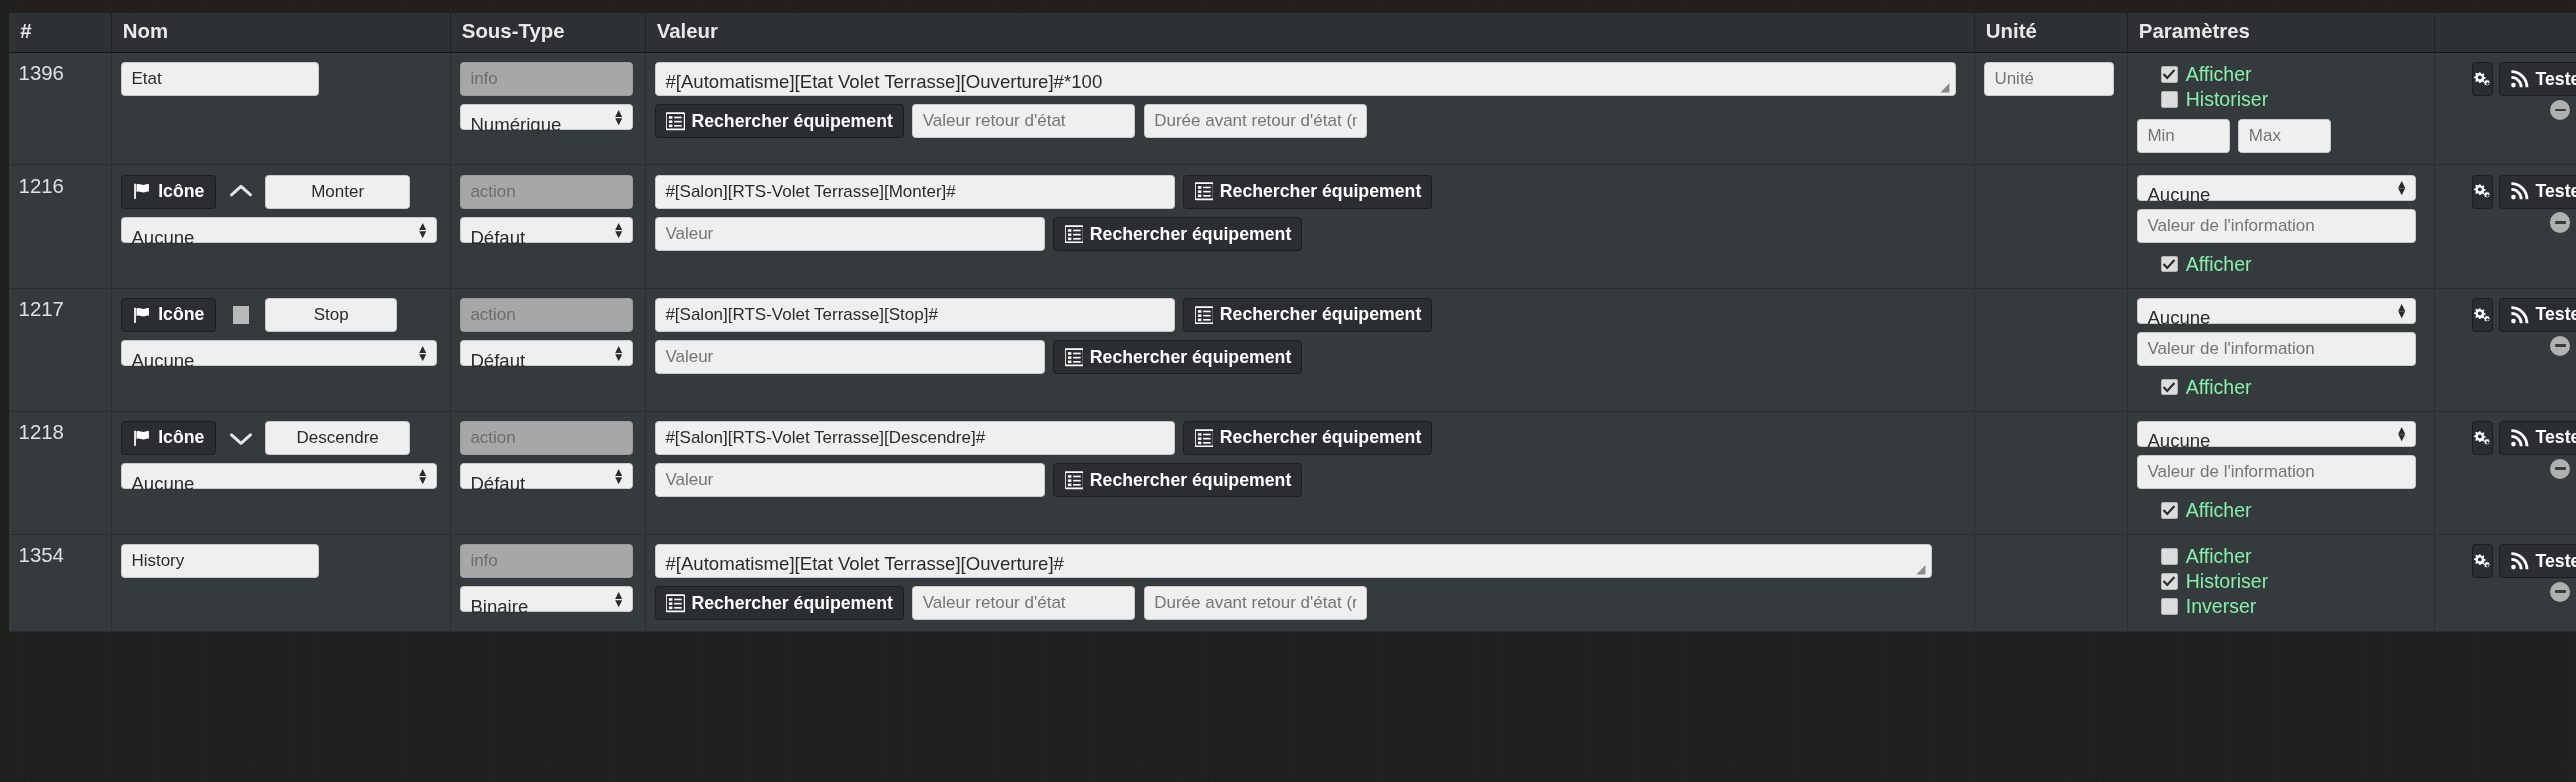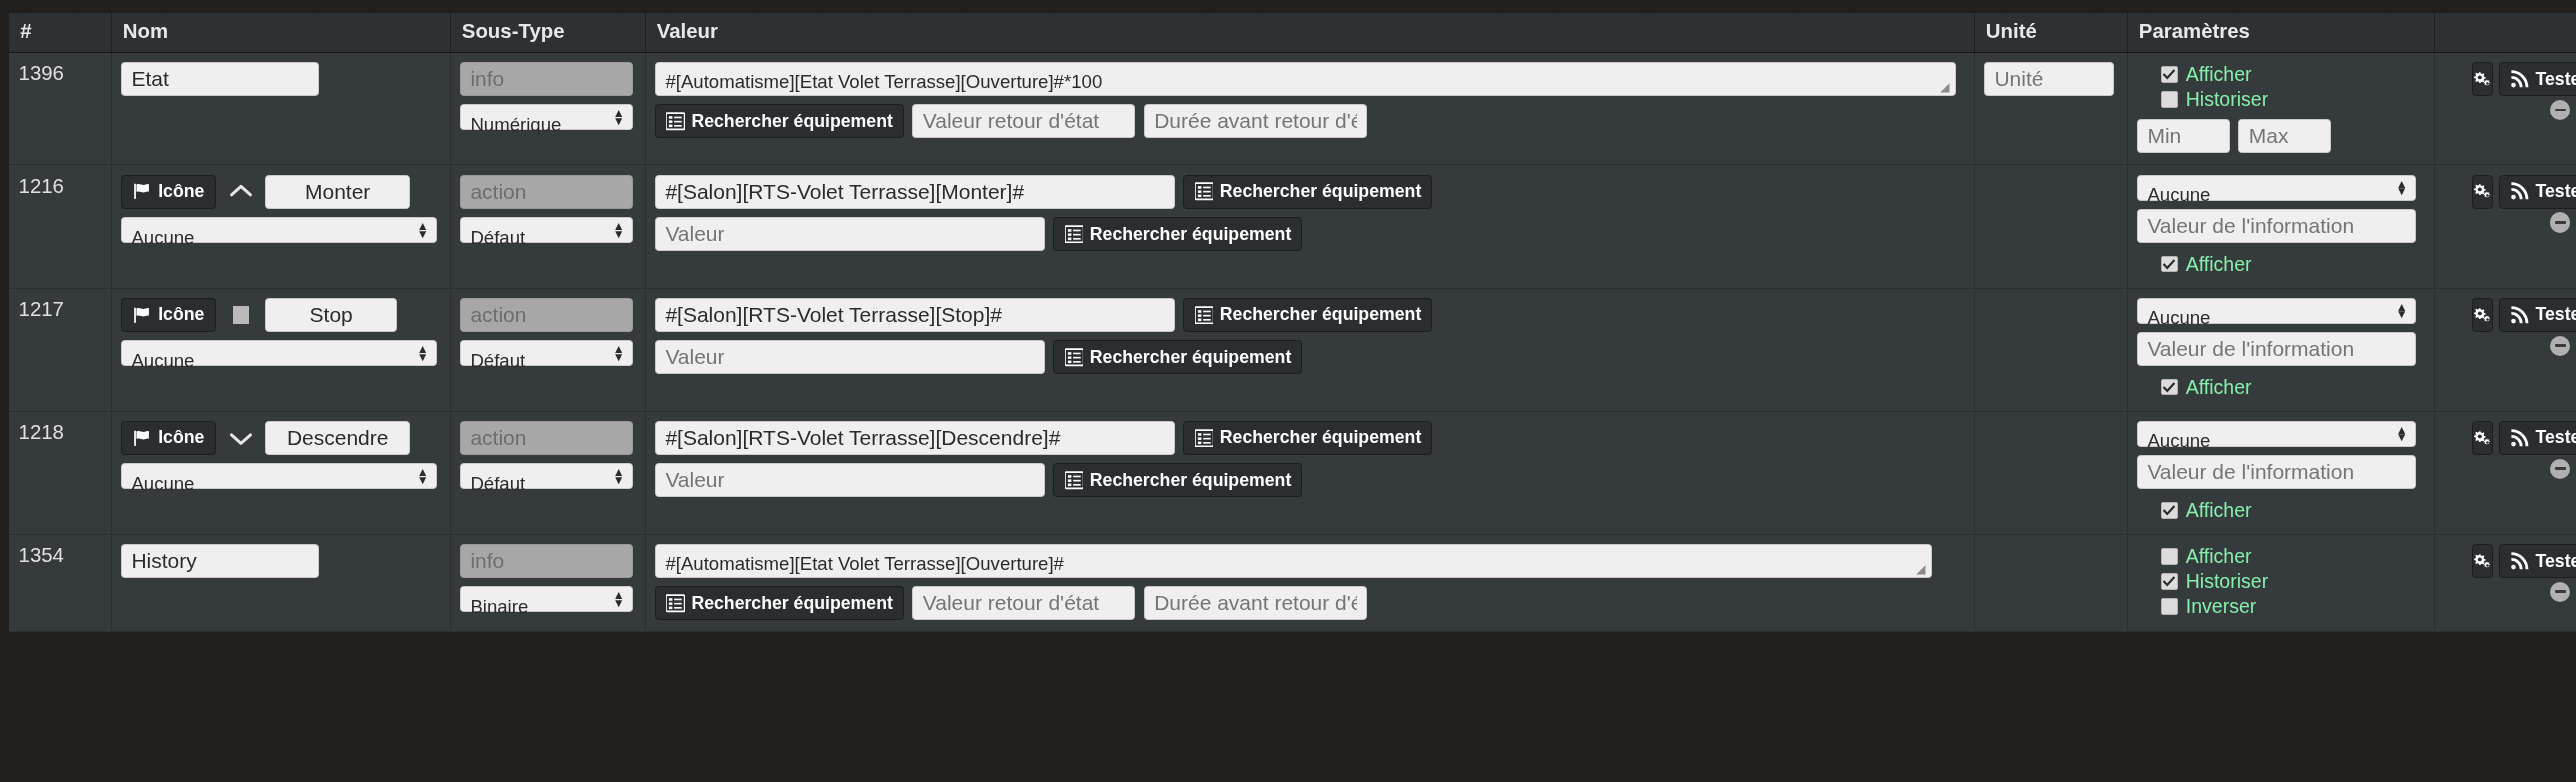--- a/index.html
+++ b/index.html
@@ -66,21 +66,21 @@
   .c-act   { width: 151px; }
 
   
   .inp {
     display: inline-block;
     background: #efefef;
     border: 0.9px solid #c9c9c9;
     border-radius: 3.7px;
     color: #2b2b2b;
     font-family: "Liberation Sans", sans-serif;
-    font-size: 21px;
+    font-size: 17px;
     line-height: 1;
     padding: 8.4px 9.3px;
     height: 34px;
     vertical-align: top;
     outline: none;
   }
   .inp.ph { color: #8d8d8d; }
   .inp.disabled {
     background: #a7a7a7;
     border-color: #9a9a9a;

